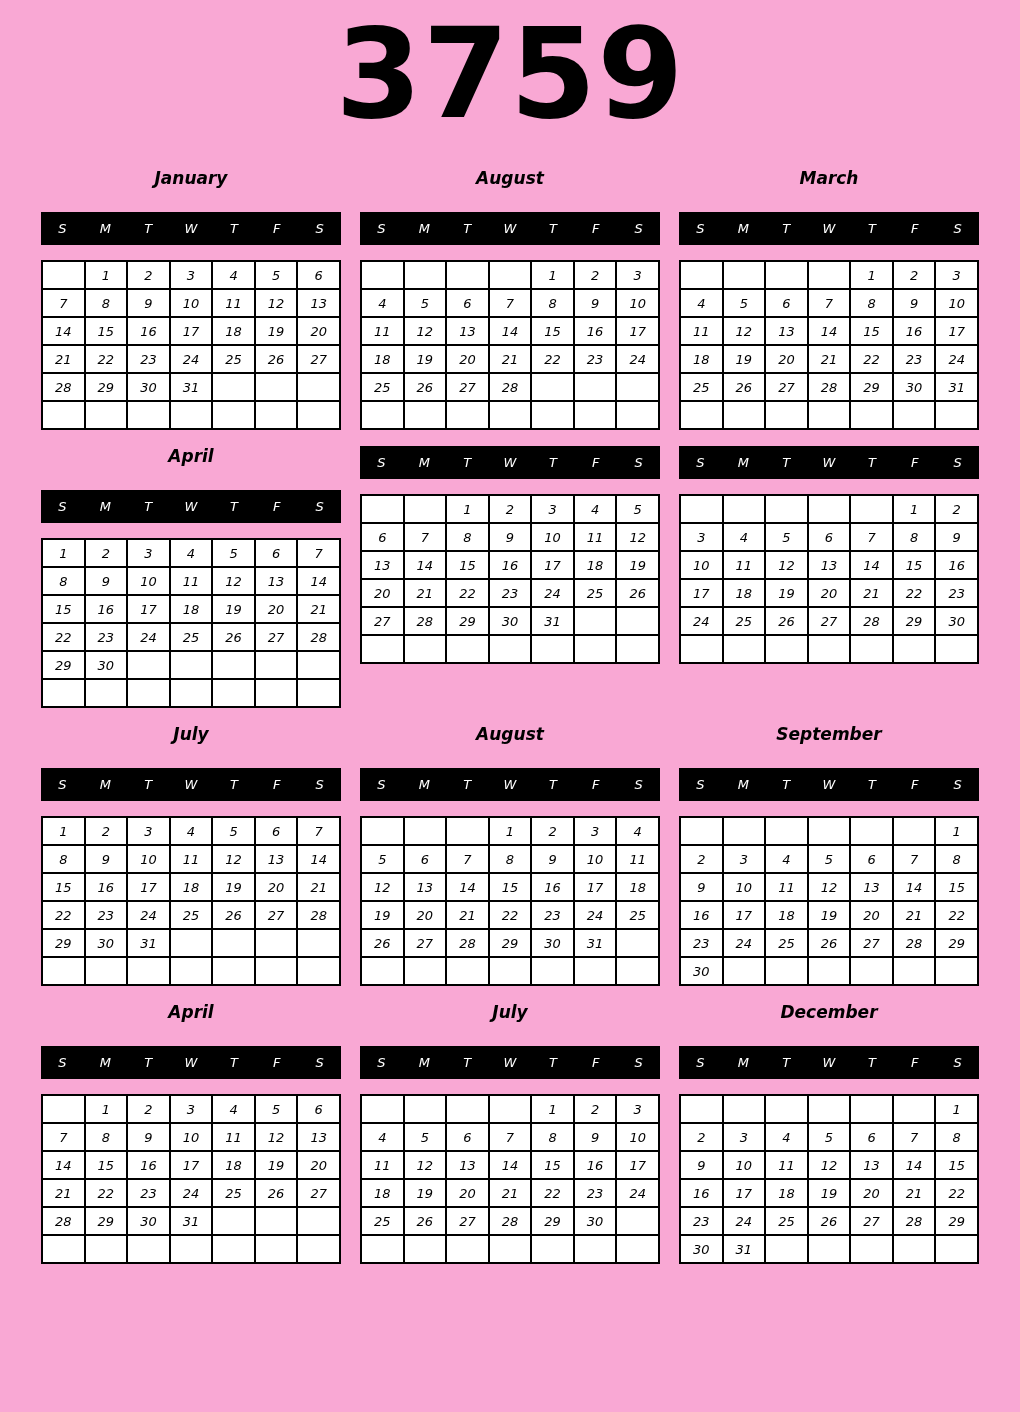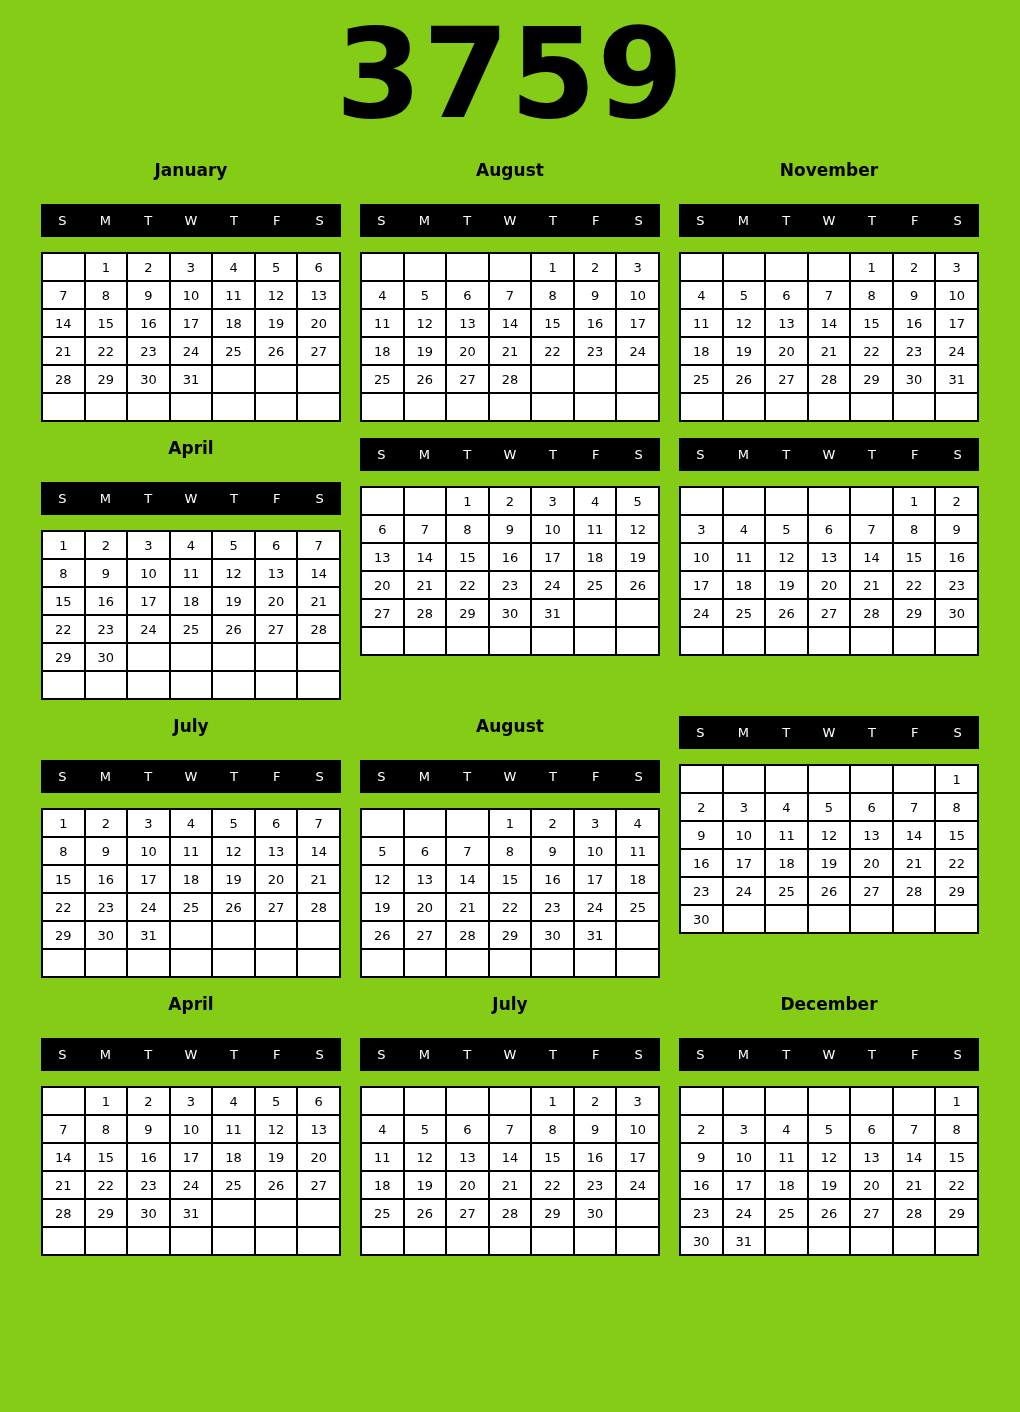--- a/index.html
+++ b/index.html
@@ -5,38 +5,39 @@
   html, body {
     margin: 0;
     padding: 0;
     background: #ffffff;
     font-family: "DejaVu Sans", sans-serif;
     color: #000000;
   }
   .page {
     width: 1020px;
     height: 1412px;
-    background: #84cc16;
+    background: #f9a8d4;
     overflow: hidden;
   }
   .year-title {
     text-align: center;
     font-size: 124px;
     font-weight: 700;
     line-height: 1.0;
     padding-top: 12px;
     letter-spacing: 1px;
   }
   .months-grid {
     width: 938px;
-    margin: 24px auto 0 auto;
+    margin: 32px auto 0 auto;
     display: grid;
     grid-template-columns: repeat(3, 300px);
     column-gap: 19px;
     row-gap: 16px;
+    font-style: italic;
   }
   .month-block {
     width: 300px;
   }
   .month-name {
     font-size: 17px;
     font-weight: 700;
     text-align: center;
     height: 20px;
     line-height: 20px;
@@ -213,21 +214,21 @@
               <td></td>
               <td></td>
               <td></td>
               <td></td>
             </tr>
           </tbody>
     </table>
   </div>
 
   <div class="month-block">
-    <div class="month-name">November</div>
+    <div class="month-name">March</div>
     <div class="weekday-bar">
           <span class="wd">S</span>
           <span class="wd">M</span>
           <span class="wd">T</span>
           <span class="wd">W</span>
           <span class="wd">T</span>
           <span class="wd">F</span>
           <span class="wd">S</span>
         </div>
     <table class="day-grid">
@@ -637,20 +638,21 @@
               <td></td>
               <td></td>
               <td></td>
               <td></td>
             </tr>
           </tbody>
     </table>
   </div>
 
   <div class="month-block">
+    <div class="month-name">September</div>
     <div class="weekday-bar">
           <span class="wd">S</span>
           <span class="wd">M</span>
           <span class="wd">T</span>
           <span class="wd">W</span>
           <span class="wd">T</span>
           <span class="wd">F</span>
           <span class="wd">S</span>
         </div>
     <table class="day-grid">

